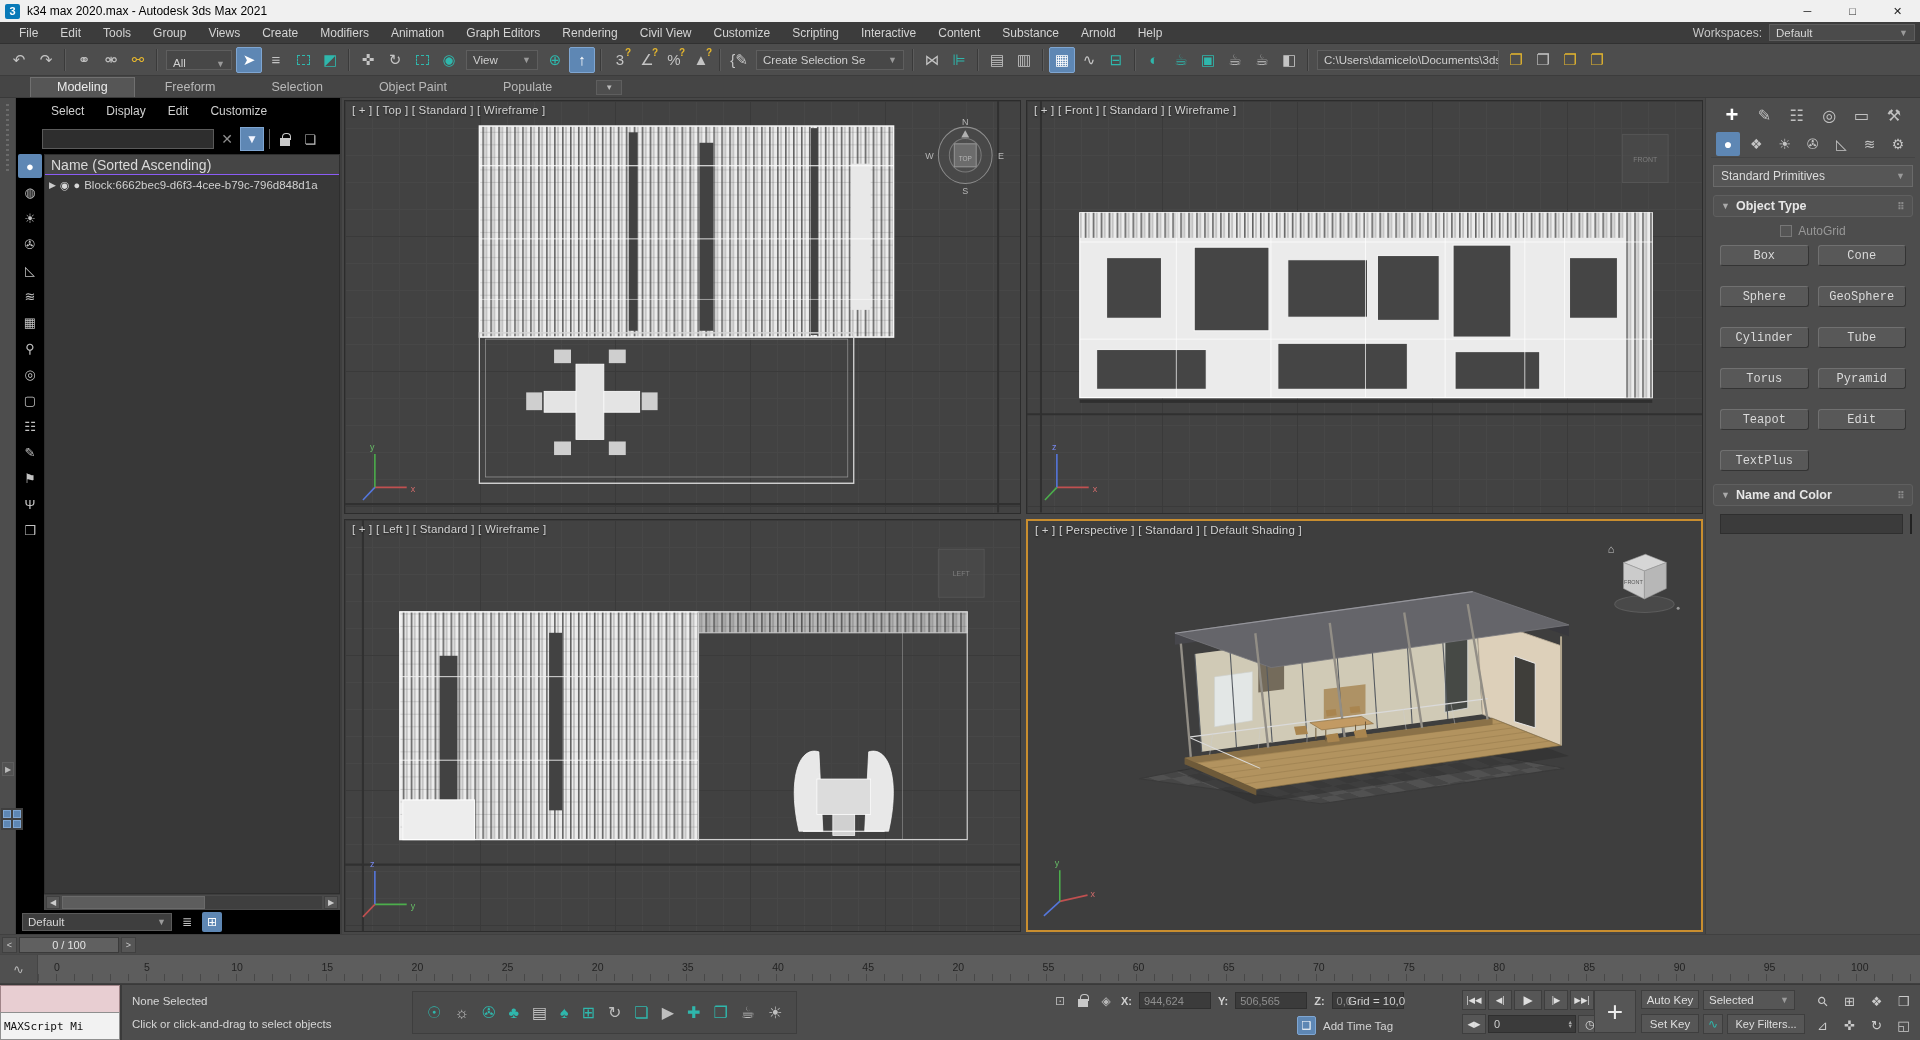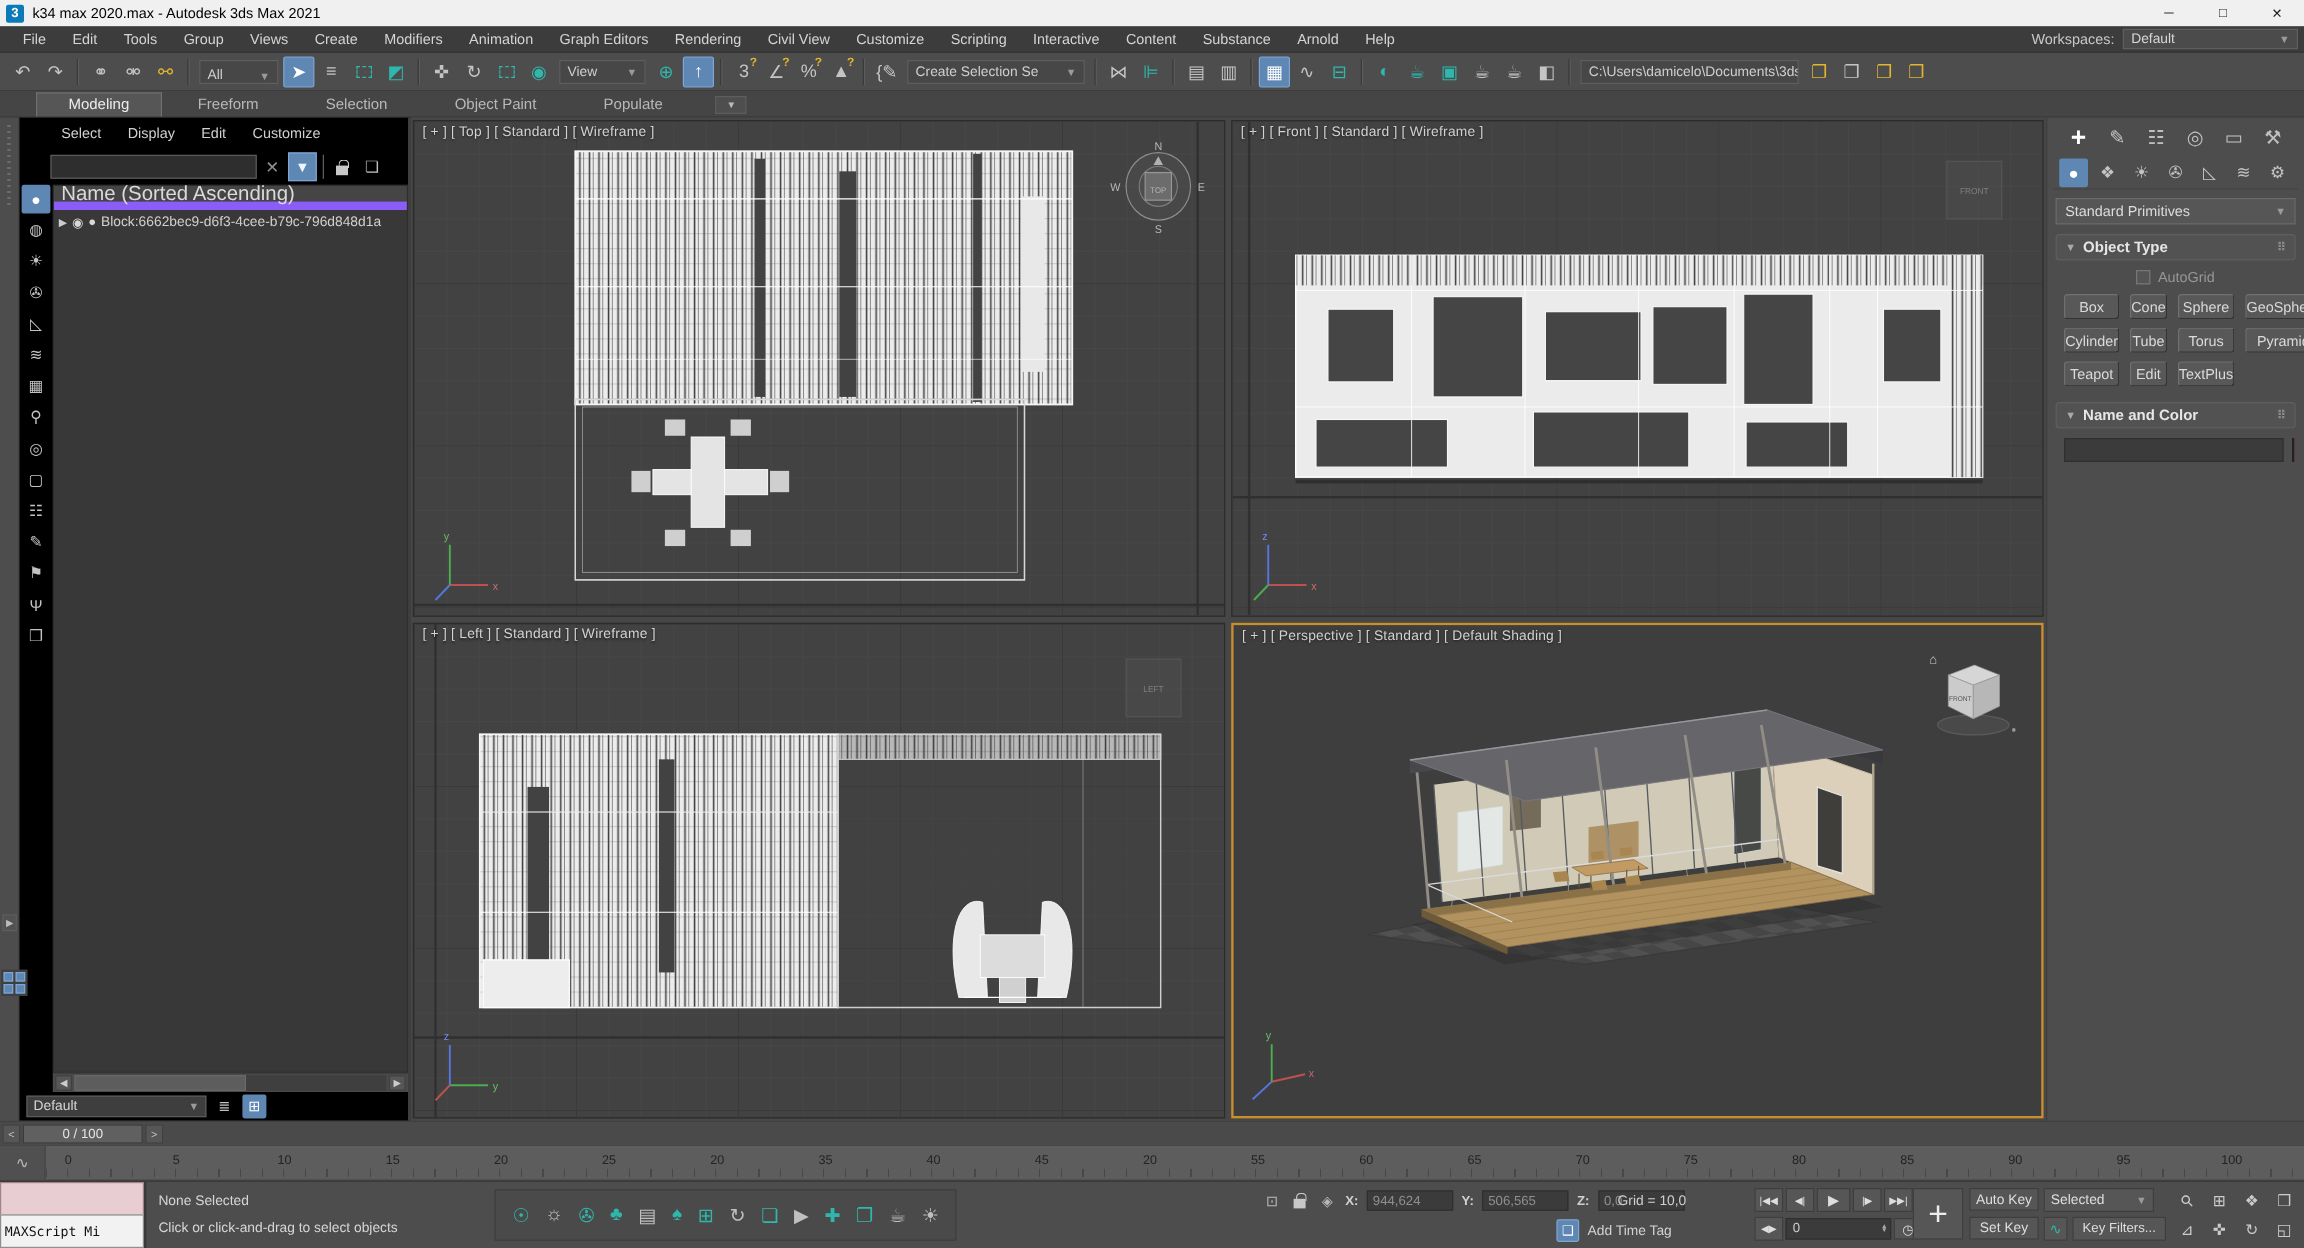--- a/index.html
+++ b/index.html
@@ -77,22 +77,22 @@
   .mini-sep{width:1px;height:20px;background:#3a3a3a;border-right:1px solid #5c5c5c;}
   .lock-icon{width:10px;height:8px;background:#c8c8c8;position:relative;margin-top:5px;}
   .lock-icon::before{content:"";position:absolute;left:1.5px;top:-5px;width:7px;height:6px;
     border:1.5px solid #c8c8c8;border-bottom:none;border-radius:4px 4px 0 0;}
   .exp-ic{width:20px;height:20px;display:grid;place-items:center;color:#c0c0c0;font-size:13px;}
   .exp-body{flex:1;display:flex;min-height:0;}
   .exp-side{width:28px;display:flex;flex-direction:column;align-items:center;gap:2px;flex:0 0 auto;}
   .side-ic{width:24px;height:24px;display:grid;place-items:center;color:#c2c2c2;font-size:13px;}
   .side-ic.sel{background:#5e87b4;color:#fff;border-radius:2px;}
   .exp-list{flex:1;display:flex;flex-direction:column;background:#383838;border:1px solid #2e2e2e;min-height:0;}
-  .exp-header{height:20px;background:#454545;border-bottom:7px solid #8b5cf6;display:flex;
-    align-items:center;padding-left:6px;font-size:17px;color:#dadada;flex:0 0 auto;}
+  .exp-header{height:20px;background:#454545;border-bottom:1px solid #8b5cf6;display:flex;
+    align-items:center;padding-left:6px;font-size:14px;color:#dadada;flex:0 0 auto;}
   .exp-row{height:20px;display:flex;align-items:center;gap:4px;padding-left:4px;font-size:11.5px;
     color:#d0d0d0;white-space:nowrap;overflow:hidden;flex:0 0 auto;}
   .exp-row .tw{color:#cccccc;font-size:9px;}
   .exp-row .eye{font-size:11px;color:#d8d8d8;}
   .exp-rest{flex:1;background:#383838;}
   .exp-hscroll{height:16px;display:flex;align-items:center;background:#4a4a4a;border-top:1px solid #3e3e3e;
     margin-left:28px;padding:1px 2px;gap:2px;flex:0 0 auto;}
   .hs-btn{width:14px;height:13px;background:#565656;border:1px solid #404040;color:#ccc;font-size:8px;
     display:grid;place-items:center;}
   .hs-track{flex:1;height:13px;background:#3f3f3f;position:relative;}
@@ -131,21 +131,21 @@
   .cmd-cat.sel{background:#5e87b4;border-radius:2px;color:#fff;}
   .cmd-dd{margin:7px 2px 4px;height:22px;background:#565656;border:1px solid #6a6a6a;display:flex;
     align-items:center;justify-content:space-between;padding:0 7px;font-size:12px;color:#dcdcdc;}
   .roll-head{height:22px;display:flex;align-items:center;gap:6px;padding:0 7px;background:#525252;
     border:1px solid #5f5f5f;border-radius:3px;font-weight:bold;color:#e6e6e6;font-size:12.5px;margin:4px 2px 0;}
   .roll-arrow{color:#aaa;font-size:9px;}
   .grip{margin-left:auto;color:#8a8a8a;font-size:10px;}
   .roll-body{padding:7px 9px 9px;}
   .autogrid{display:flex;align-items:center;gap:6px;color:#979797;justify-content:center;margin-bottom:7px;}
   .checkbox{width:12px;height:12px;background:#555;border:1px solid #777;}
-  .prim-grid{display:grid;grid-template-columns:1fr 1fr 1fr 1fr;gap:7px 9px;}
+  .prim-grid{display:grid;grid-template-columns:1fr 1fr;gap:20px 9px;font-family:Liberation Mono, monospace;}
   .prim-btn{height:21px;background:#585858;border:1px solid #343434;border-top-color:#707070;
     border-left-color:#707070;border-radius:3px;color:#dadada;font-size:12px;display:grid;place-items:center;}
   .nc-body{display:flex;gap:7px;align-items:center;padding:8px 9px;}
   .name-input{flex:1;height:20px;background:#3b3b3b;border:1px solid #2f2f2f;}
   .color-swatch{width:22px;height:20px;border:1px solid #222;}
 
   
   .timeslider{height:20px;background:#4a4a4a;border-top:1px solid #404040;display:flex;
     align-items:center;padding:1px 2px;gap:2px;flex:0 0 auto;}
   .ts-btn{width:15px;height:16px;background:#565656;border:1px solid #404040;color:#ccc;font-size:9px;

